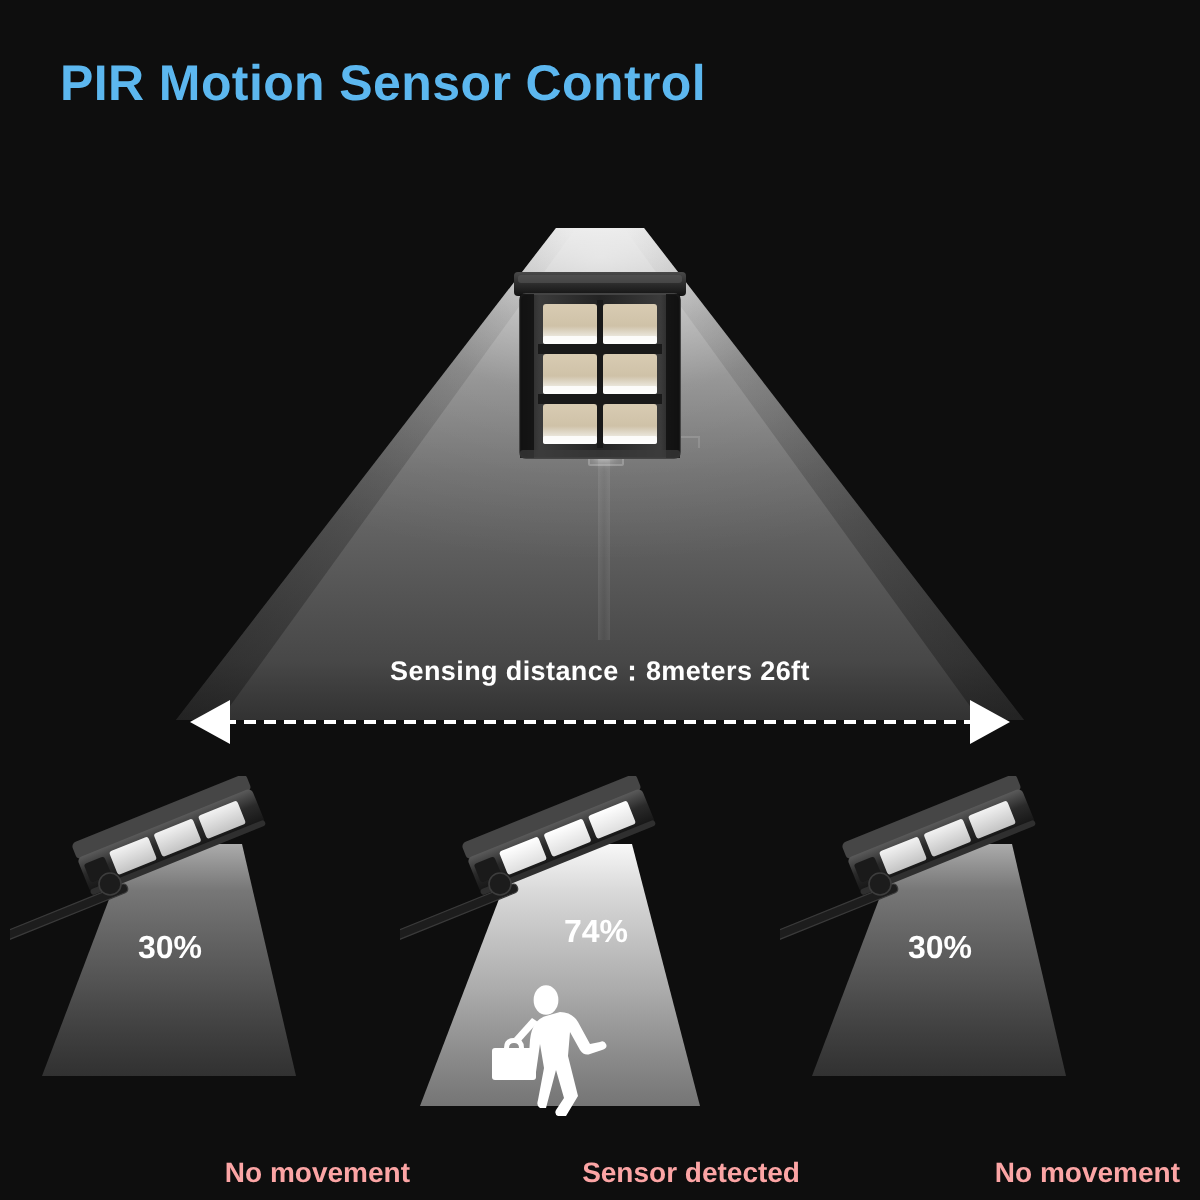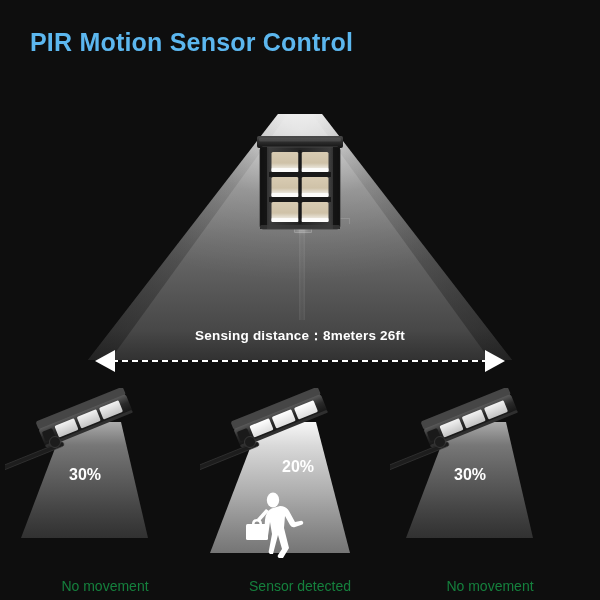--- a/index.html
+++ b/index.html
@@ -82,22 +82,22 @@
   .cell.c0{left:5px;}
   .cell.c1{left:200px;}
   .cell.c2{left:390px;}
 
   .cell svg{position:absolute;left:0;top:0;}
   .pct{
     position:absolute;font-size:16px;font-weight:bold;color:#ffffff;
     text-align:center;white-space:nowrap;
   }
   .caption{
-    position:absolute;bottom:6px;left:0;width:200px;text-align:center;
-    font-size:14px;font-weight:normal;color:#15803d;white-space:nowrap;
+    position:absolute;bottom:6px;left:0;width:200px;text-align:right;
+    font-size:14px;font-weight:bold;color:#fca5a5;white-space:nowrap;
   }
 </style>
 </head>
 <body>
 
 <div class="stage">
 
   <div class="title">PIR Motion Sensor Control</div>
 
   <div class="top-scene">
@@ -286,21 +286,21 @@
         <circle cx="50" cy="54" r="5.5" fill="#1c1c1c" stroke="#3d3d3d" stroke-width="0.8"></circle>
 
         <g fill="#ffffff">
           <ellipse cx="73" cy="112" rx="6.2" ry="7.4"></ellipse>
           <path d="M73 120 q-7 2 -8 12 l-1 14 q0 3 2 3 l2 -1 l2 -14 l2 12 l-3 16 q-1 3 1 4 l3 0 l5 -19 l4 14 l-4 6 q-1 2 1 3 l4 0 l6 -10 l-5 -20 l1 -12 l5 9 q2 3 5 2 l6 -2 q3 -1 2 -3 q-1 -2 -3 -1 l-5 1 l-6 -11 q-3 -5 -9 -5 z"></path>
           <rect x="46" y="136" width="22" height="16" rx="1.5"></rect>
           <path d="M52 136 q0 -5 5 -5 q5 0 5 5 l-2.5 0 q0 -2.5 -2.5 -2.5 q-2.5 0 -2.5 2.5 z"></path>
           <path d="M57 131 l9 -10 l3 2 l-9 10 z"></path>
         </g>
       </svg>
-      <div class="pct" style="left:18px;top:70px;width:160px;">20%</div>
+      <div class="pct" style="left:18px;top:70px;width:160px;">74%</div>
       <div class="caption">Sensor detected</div>
     </div>
 
     <div class="cell c2">
       <svg width="200" height="200" viewBox="0 0 200 200">
         <defs>
           <linearGradient id="dimBeamR" x1="0" y1="0" x2="0" y2="1">
             <stop offset="0%" stop-color="#bdbdbd" stop-opacity="0.90"></stop>
             <stop offset="20%" stop-color="#8e8e8e" stop-opacity="0.82"></stop>
             <stop offset="60%" stop-color="#6d6d6d" stop-opacity="0.72"></stop>

